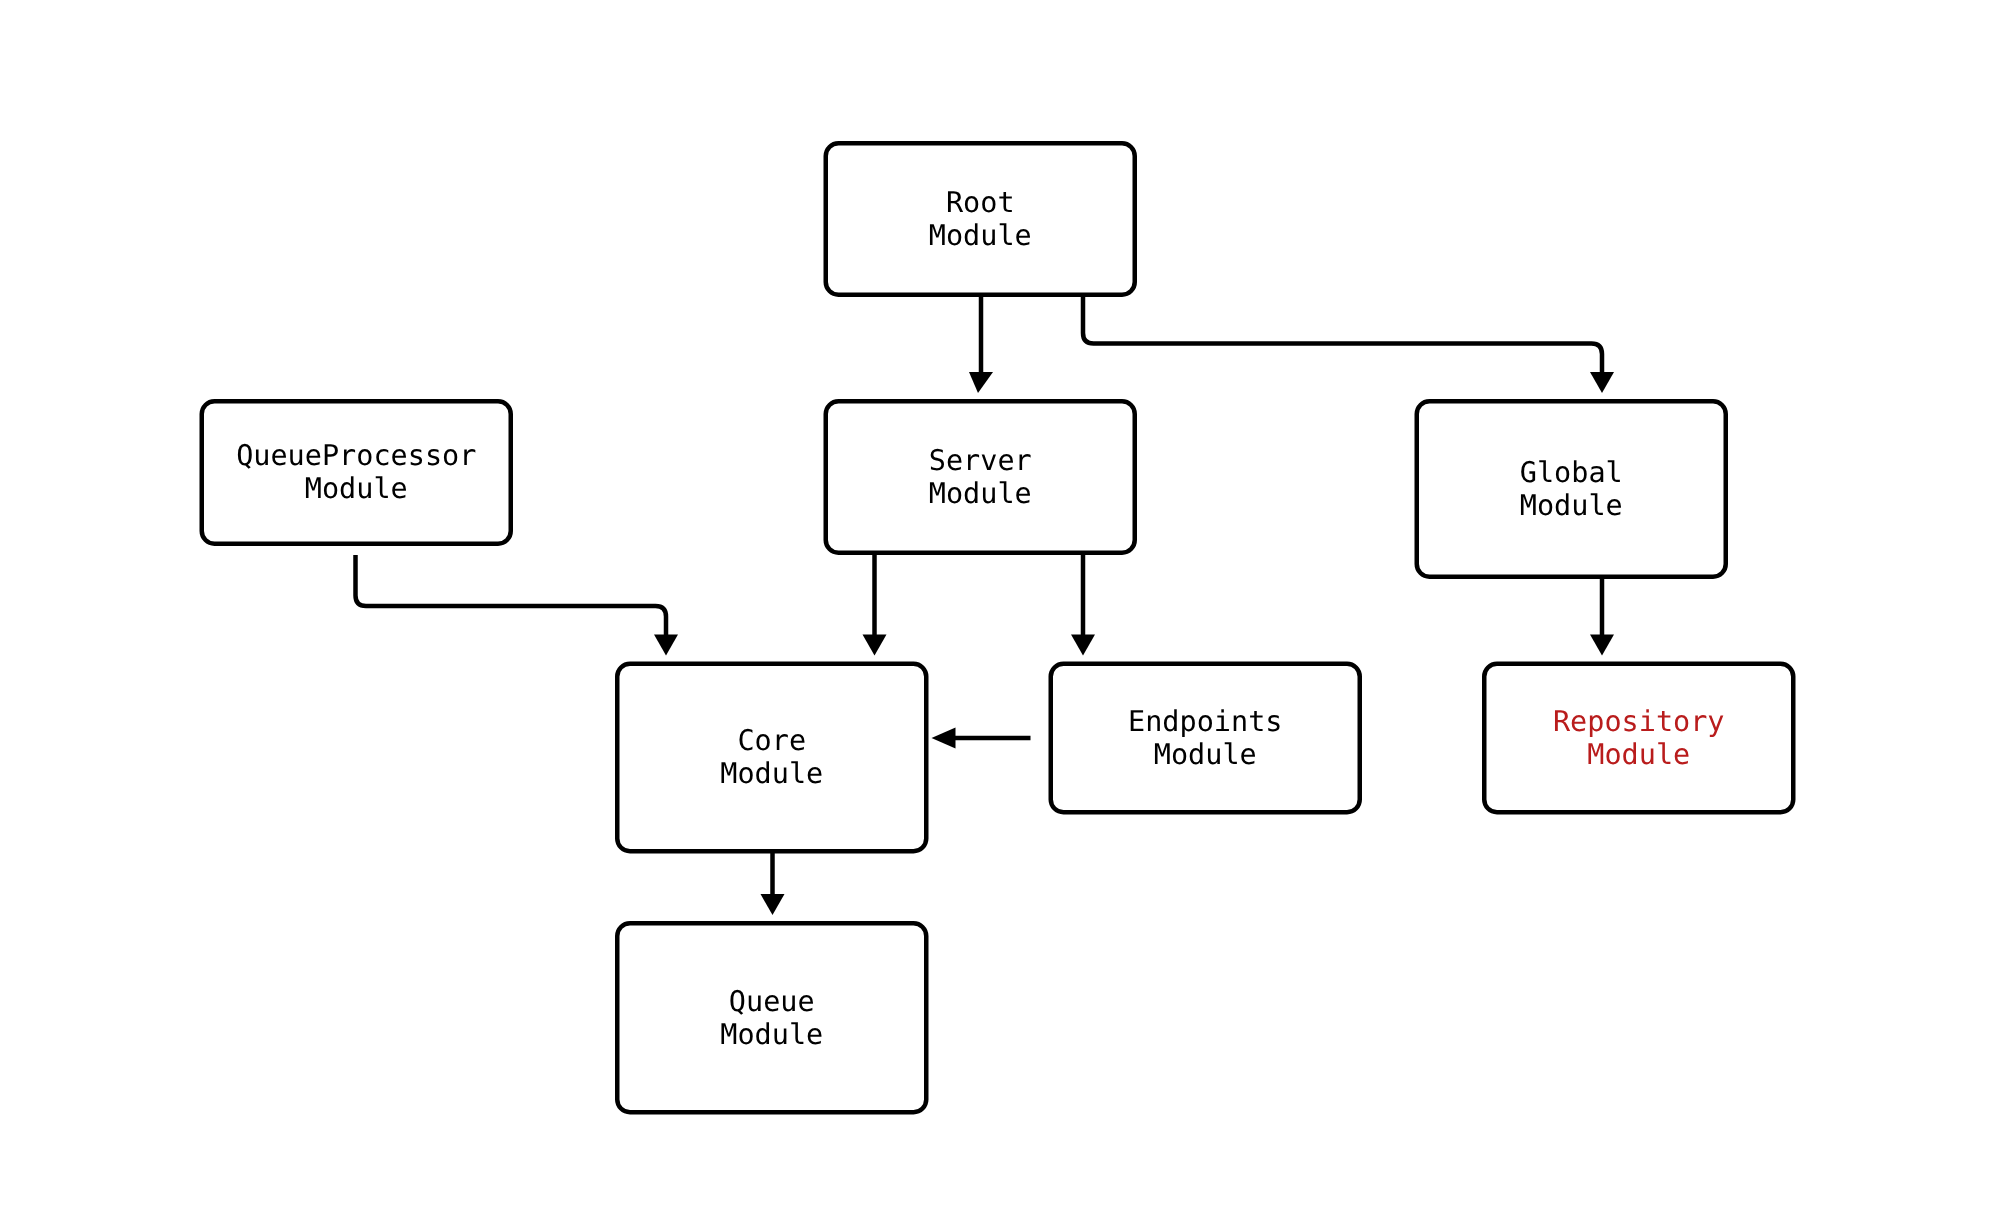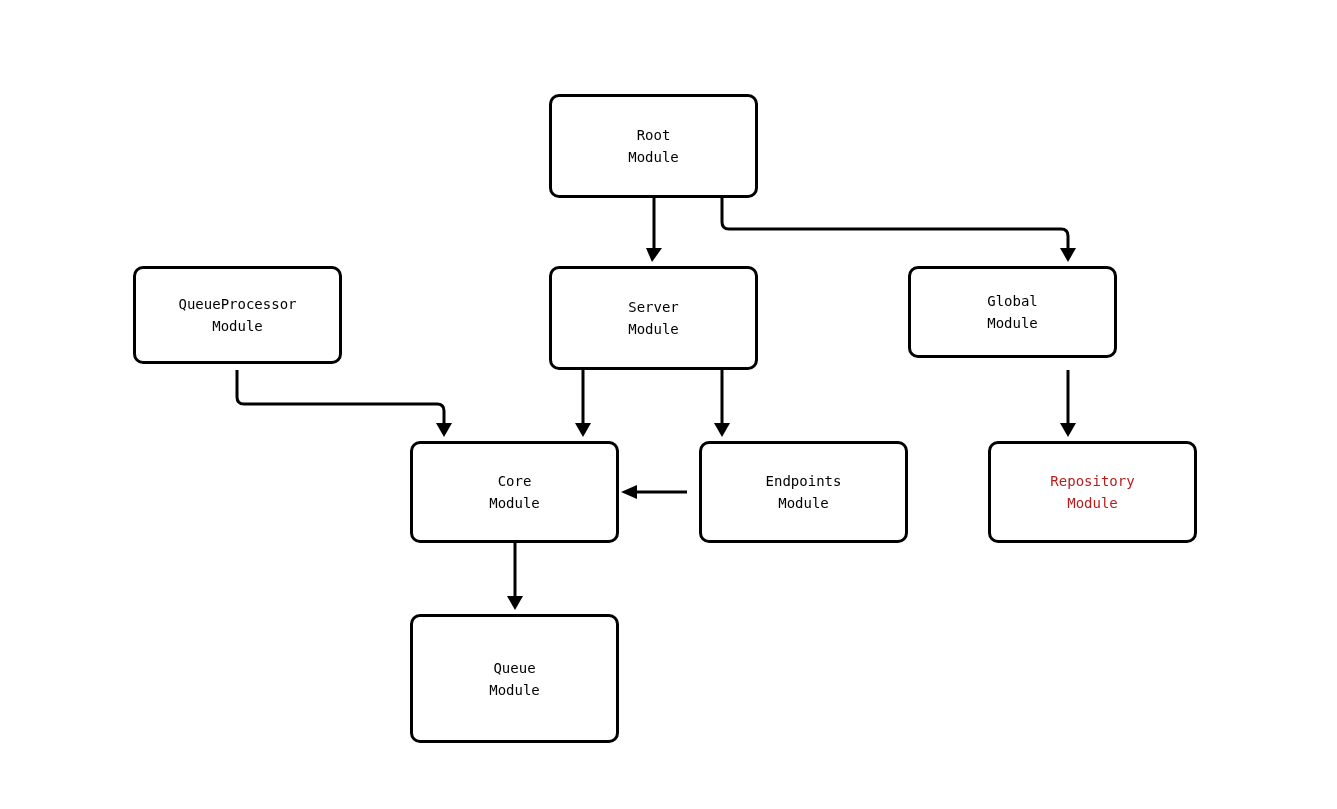--- a/index.html
+++ b/index.html
@@ -30,21 +30,21 @@
     background: #ffffff;
     border: 3px solid #000000;
     border-radius: 10px;
     display: flex;
     flex-direction: column;
     align-items: center;
     justify-content: center;
     text-align: center;
     color: #000000;
     font-family: "DejaVu Sans Mono", "Liberation Mono", monospace;
-    font-size: 14px;
+    font-size: 19px;
     line-height: 22px;
     letter-spacing: 0px;
     z-index: 2;
   }
   .node .line1, .node .line2 {
     display: block;
     white-space: pre;
   }
 </style>
 </head>
@@ -93,25 +93,25 @@
         <span class="line2">Module</span>
       </div>
       <div class="node" style="left: 133px; top: 266px; width: 209px; height: 98px; border-color: rgb(0, 0, 0); border-width: 3px; border-radius: 10px; color: rgb(0, 0, 0);">
         <span class="line1">QueueProcessor</span>
         <span class="line2">Module</span>
       </div>
       <div class="node" style="left: 549px; top: 266px; width: 209px; height: 104px; border-color: rgb(0, 0, 0); border-width: 3px; border-radius: 10px; color: rgb(0, 0, 0);">
         <span class="line1">Server</span>
         <span class="line2">Module</span>
       </div>
-      <div class="node" style="left: 908px; top: 266px; width: 209px; height: 92px; border-color: rgb(0, 0, 0); border-width: 3px; border-radius: 10px; color: rgb(0, 0, 0);">
+      <div class="node" style="left: 943px; top: 266px; width: 209px; height: 120px; border-color: rgb(0, 0, 0); border-width: 3px; border-radius: 10px; color: rgb(0, 0, 0);">
         <span class="line1">Global</span>
         <span class="line2">Module</span>
       </div>
-      <div class="node" style="left: 410px; top: 441px; width: 209px; height: 102px; border-color: rgb(0, 0, 0); border-width: 3px; border-radius: 10px; color: rgb(0, 0, 0);">
+      <div class="node" style="left: 410px; top: 441px; width: 209px; height: 128px; border-color: rgb(0, 0, 0); border-width: 3px; border-radius: 10px; color: rgb(0, 0, 0);">
         <span class="line1">Core</span>
         <span class="line2">Module</span>
       </div>
       <div class="node" style="left: 687px; top: 441px; width: 209px; height: 102px; border-color: rgb(0, 0, 0); border-width: 3px; border-radius: 10px; color: rgb(0, 0, 0); margin-left: 12px;">
         <span class="line1">Endpoints</span>
         <span class="line2">Module</span>
       </div>
       <div class="node" style="left: 970px; top: 441px; width: 209px; height: 102px; border-color: rgb(0, 0, 0); border-width: 3px; border-radius: 10px; color: #b91c1c; margin-left: 18px;">
         <span class="line1">Repository</span>
         <span class="line2">Module</span>

